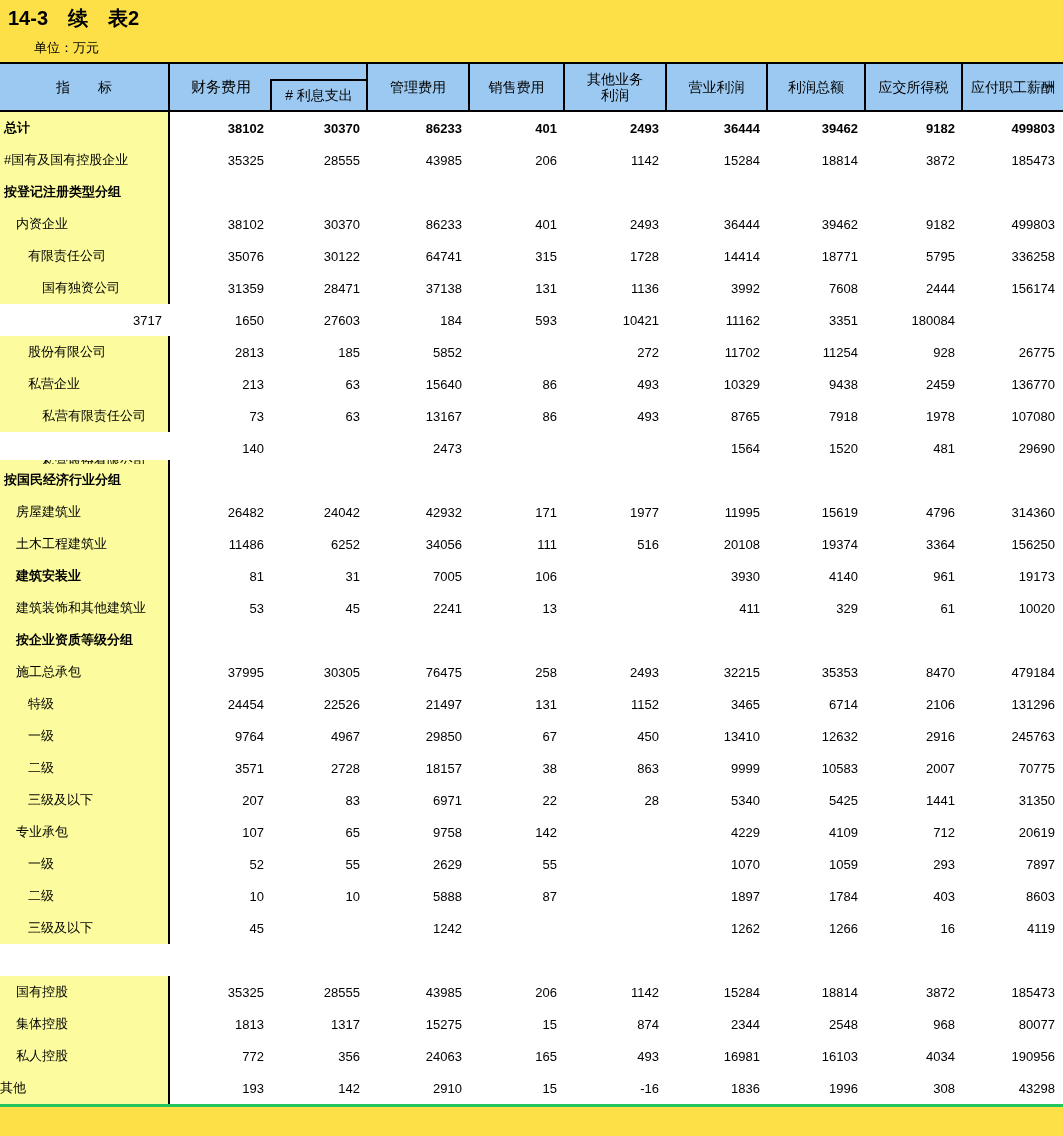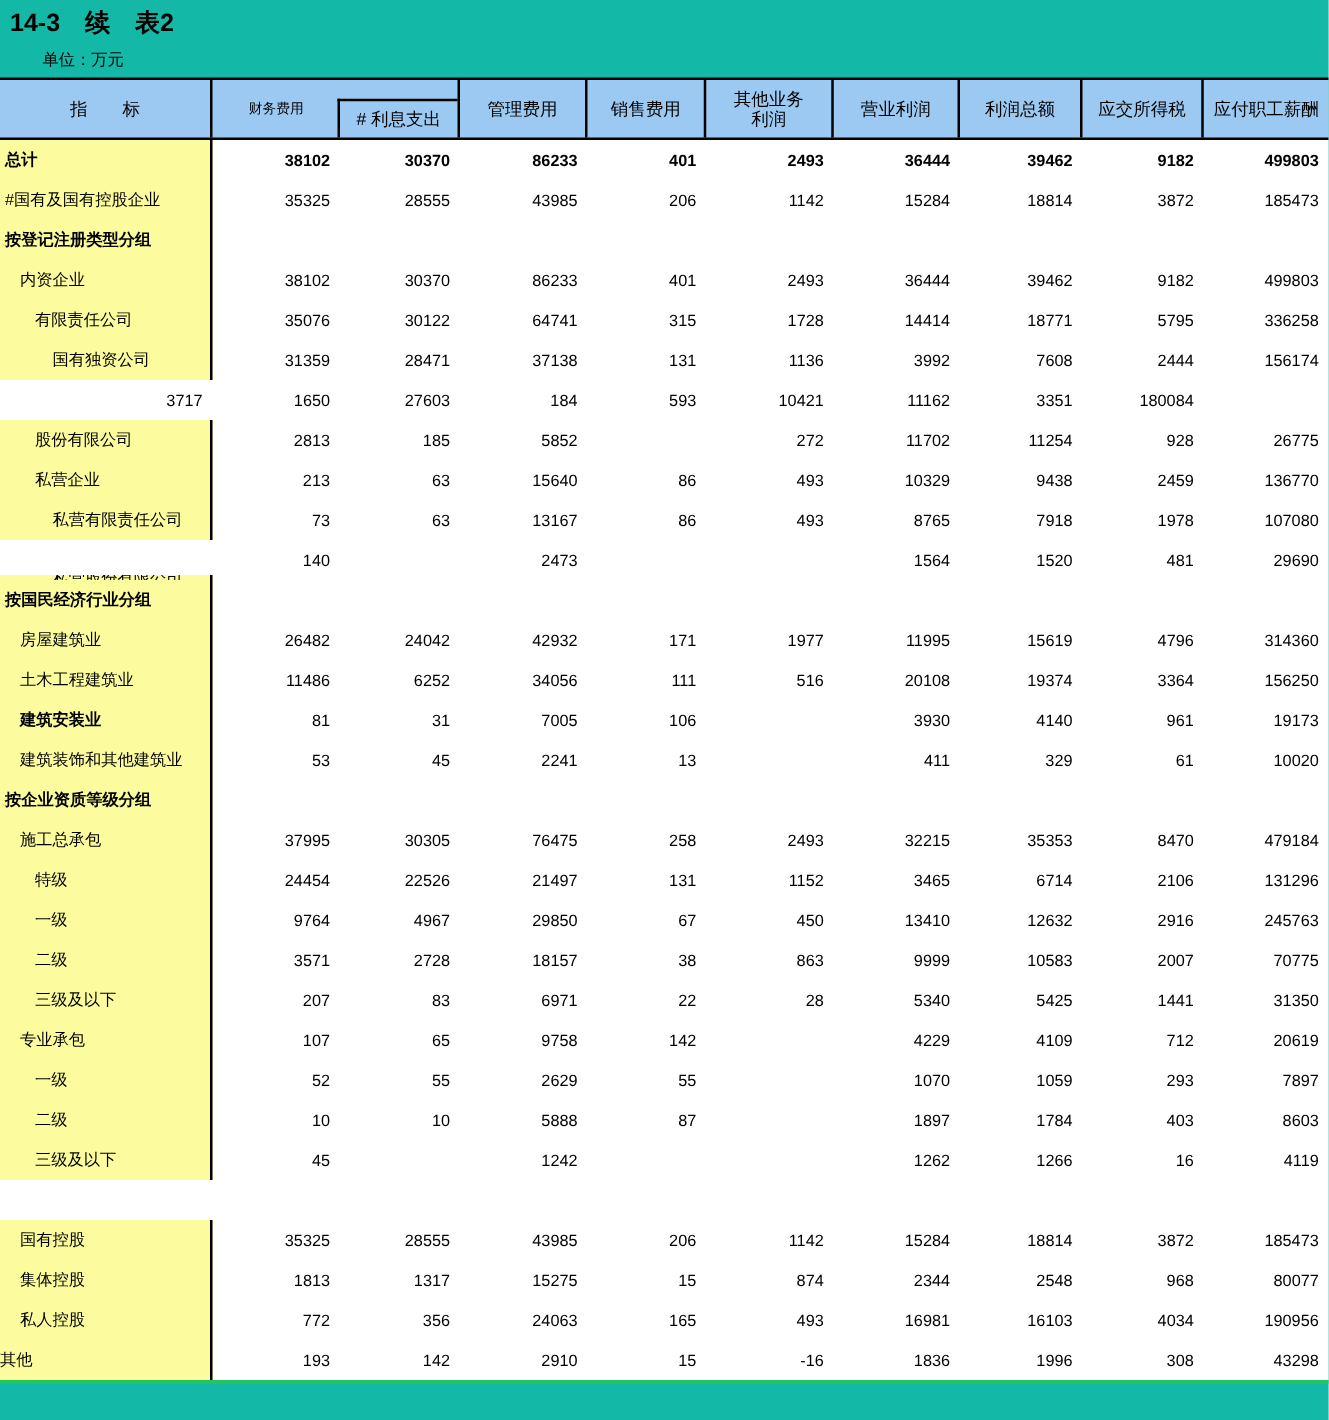--- a/index.html
+++ b/index.html
@@ -1,34 +1,34 @@
 <!DOCTYPE html>
 <html style="--hdr-bg: #9CC9F1; --lbl-bg: #FCFC9E;"><head>
 <meta charset="utf-8">
 <style>
   * { margin:0; padding:0; box-sizing:border-box; }
   html,body { background:#fff; }
   body { width:1063px; height:1136px; font-family:"Liberation Sans","DejaVu Sans",sans-serif; color:#000; }
-  .page { position:relative; width:1063px; height:1136px; background:#14b8a6; overflow:hidden; }
+  .page { position:relative; width:1063px; height:1136px; background:#fde047; overflow:hidden; }
 
   .title { position:absolute; left:8px; top:5px; font-size:20px; font-weight:bold; }
   .unit  { position:absolute; left:6px; top:39px; font-size:13px;margin-left:28px; }
 
   .table { position:absolute; left:0; top:62px; width:1063px;
            border-top:2px solid #000; border-bottom:3px solid #22c55e; }
 
   
   .thead { display:grid; grid-template-columns:170px 198px 102px 95px 102px 101px 98px 97px 100px;
            height:48px; border-bottom:2px solid #000; background:var(--hdr-bg); }
   .hcell { display:flex; align-items:center; justify-content:center; text-align:center;
            font-size:14px; border-right:2px solid #000; white-space:pre-line; line-height:1.15; }
   .hcell:last-child { border-right:none; }
   .fin-group { position:relative; padding:0; }
   .fin-main { position:absolute; left:0; top:0; width:102px; height:100%;
-              display:flex; align-items:center; justify-content:center; font-size:11px; }
+              display:flex; align-items:center; justify-content:center; font-size:15px; }
   .fin-sub  { position:absolute; right:0; bottom:0; width:96px; height:31px;
               border-top:2px solid #000; border-left:2px solid #000;
               display:flex; align-items:center; justify-content:center; font-size:14px; }
 
   
   .tbody .row { display:grid; grid-template-columns:170px 102px 96px 102px 95px 102px 101px 98px 97px 100px;
                 height:32px; background:#fff; }
   .label-cell { background:var(--lbl-bg); border-right:2px solid #000;
                 display:flex; align-items:center; font-size:13px; white-space:nowrap; overflow:hidden; }
   .val { display:flex; align-items:center; justify-content:flex-end;
@@ -245,21 +245,21 @@
           <div class="val">45</div>
           <div class="val">2241</div>
           <div class="val">13</div>
           <div class="val"></div>
           <div class="val">411</div>
           <div class="val">329</div>
           <div class="val">61</div>
           <div class="val">10020</div>
         </div>
         <div class="row group">
-          <div class="label-cell" style="padding-left: 4px;">按企业资质等级分组</div>
+          <div class="label-cell" style="padding-left: 16px;">按企业资质等级分组</div>
           <div class="val"></div>
           <div class="val"></div>
           <div class="val"></div>
           <div class="val"></div>
           <div class="val"></div>
           <div class="val"></div>
           <div class="val"></div>
           <div class="val"></div>
           <div class="val"></div>
         </div>

